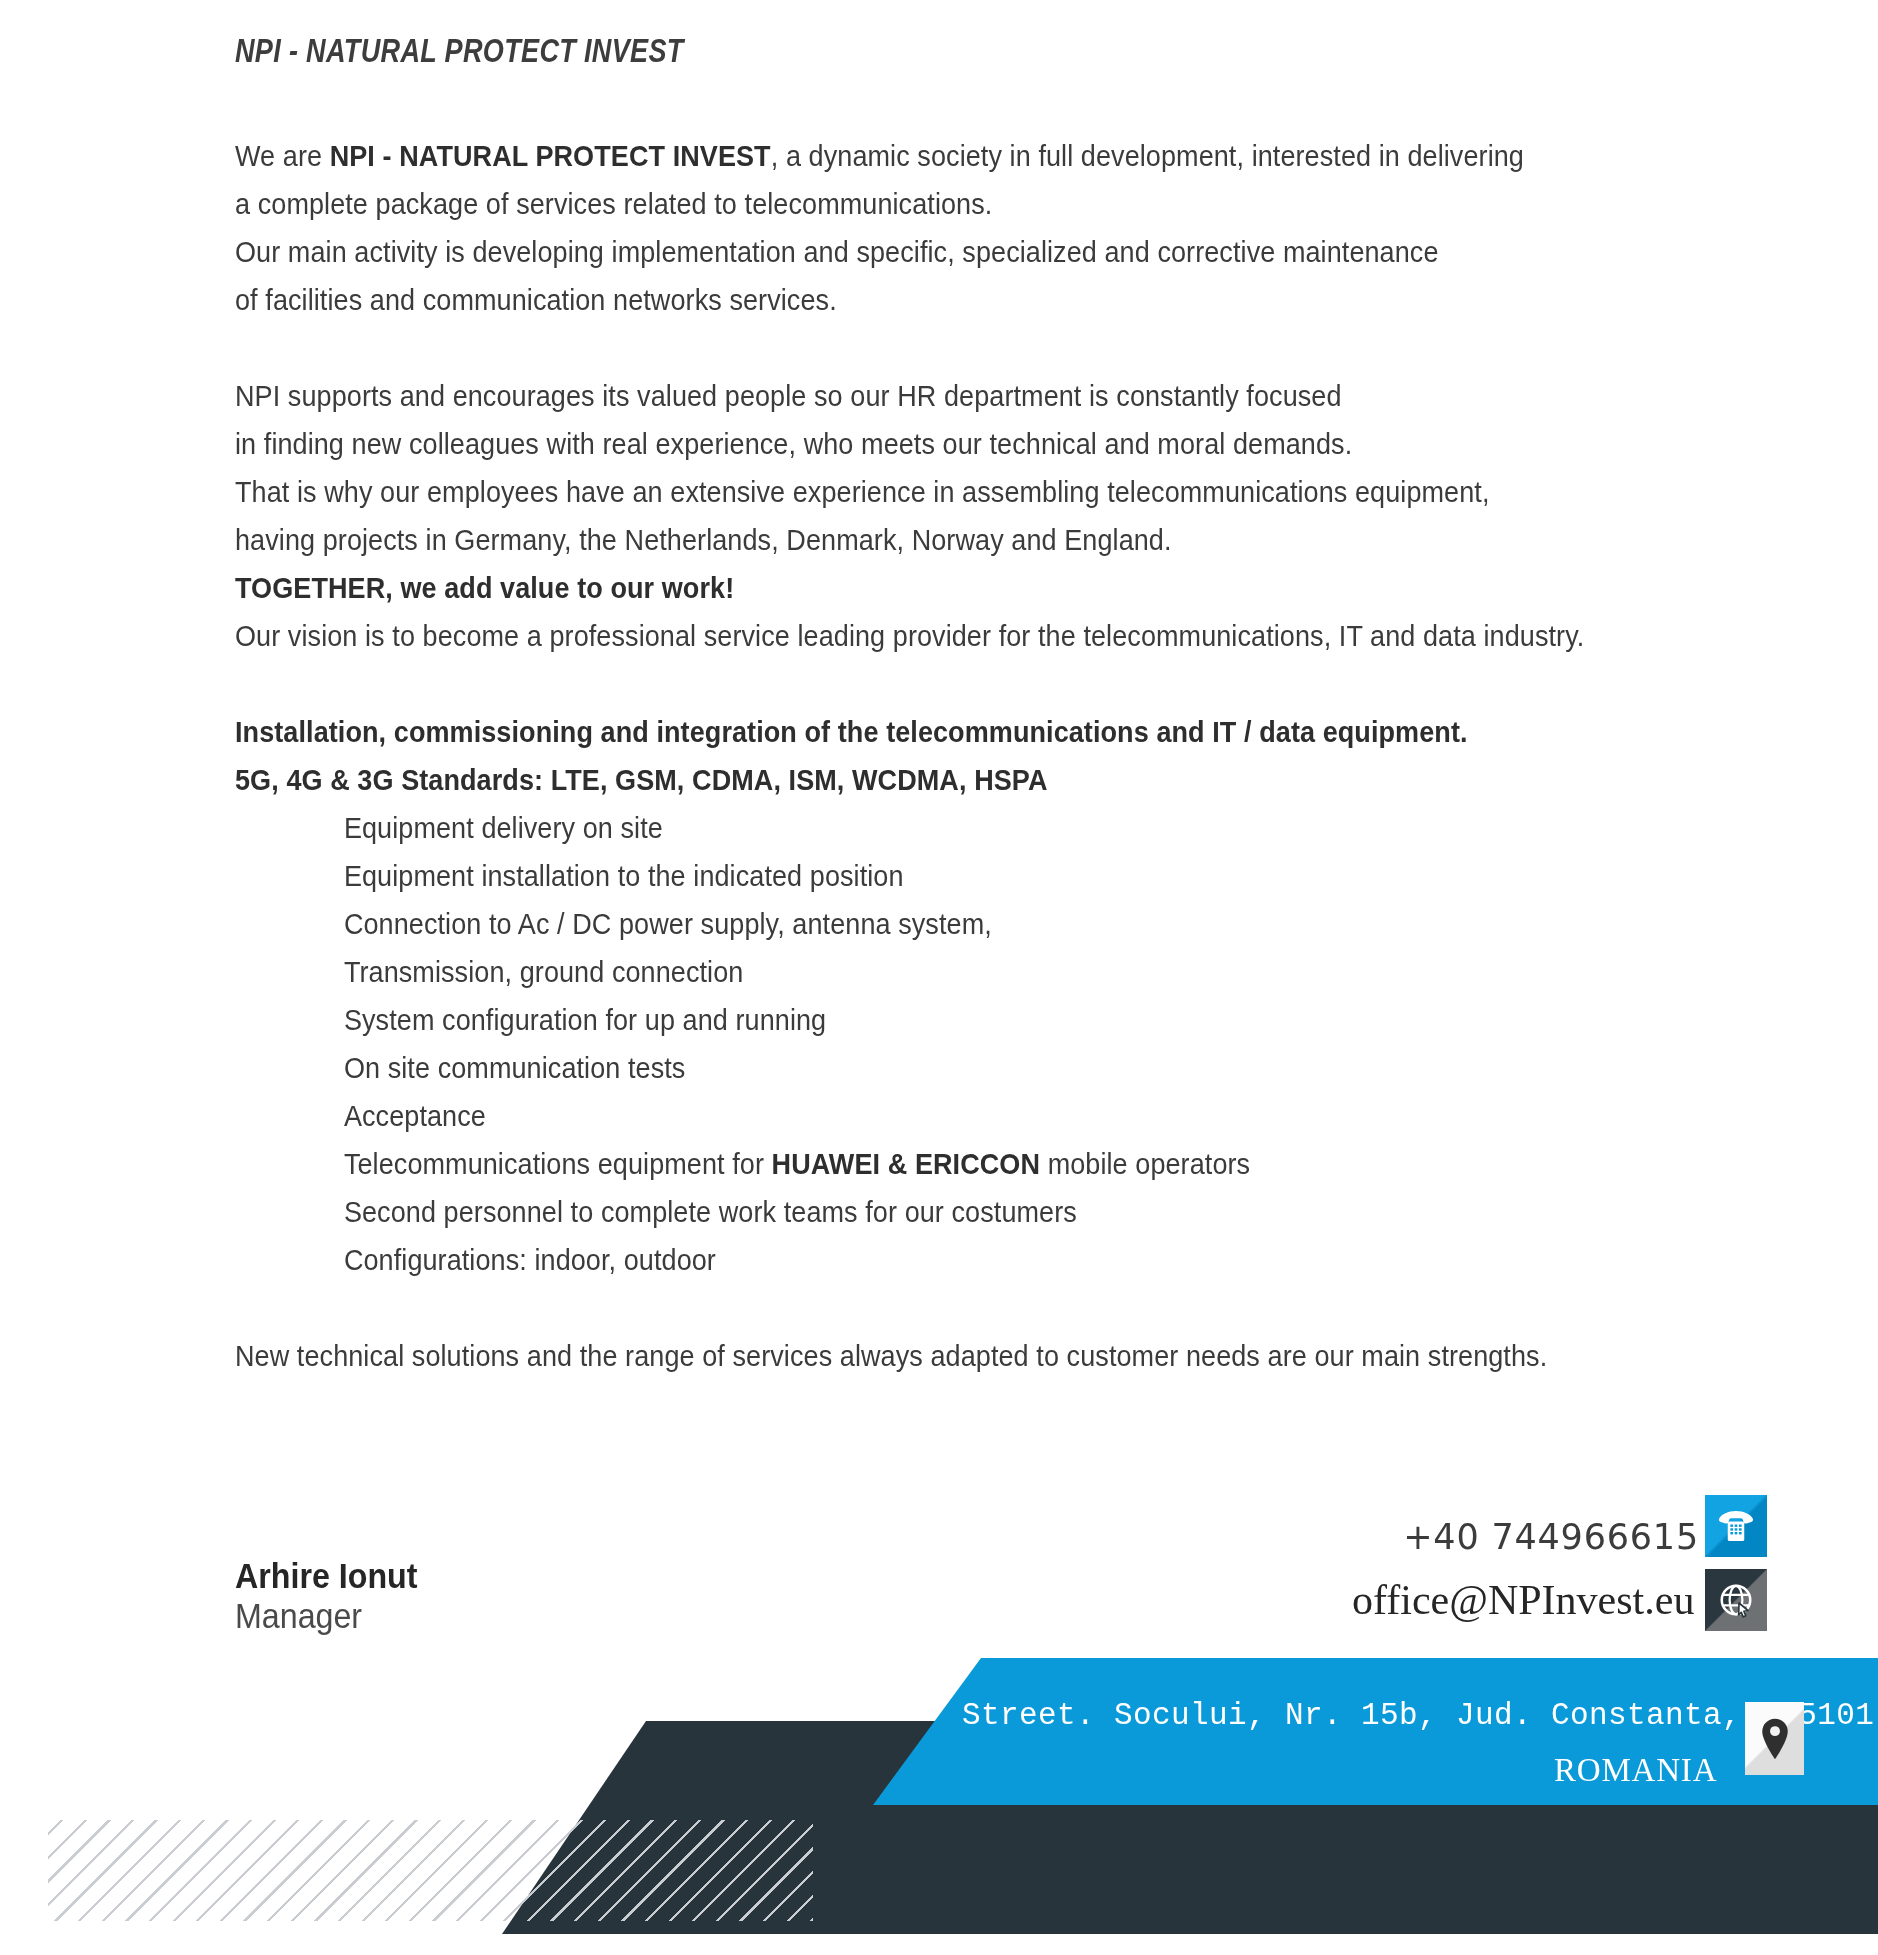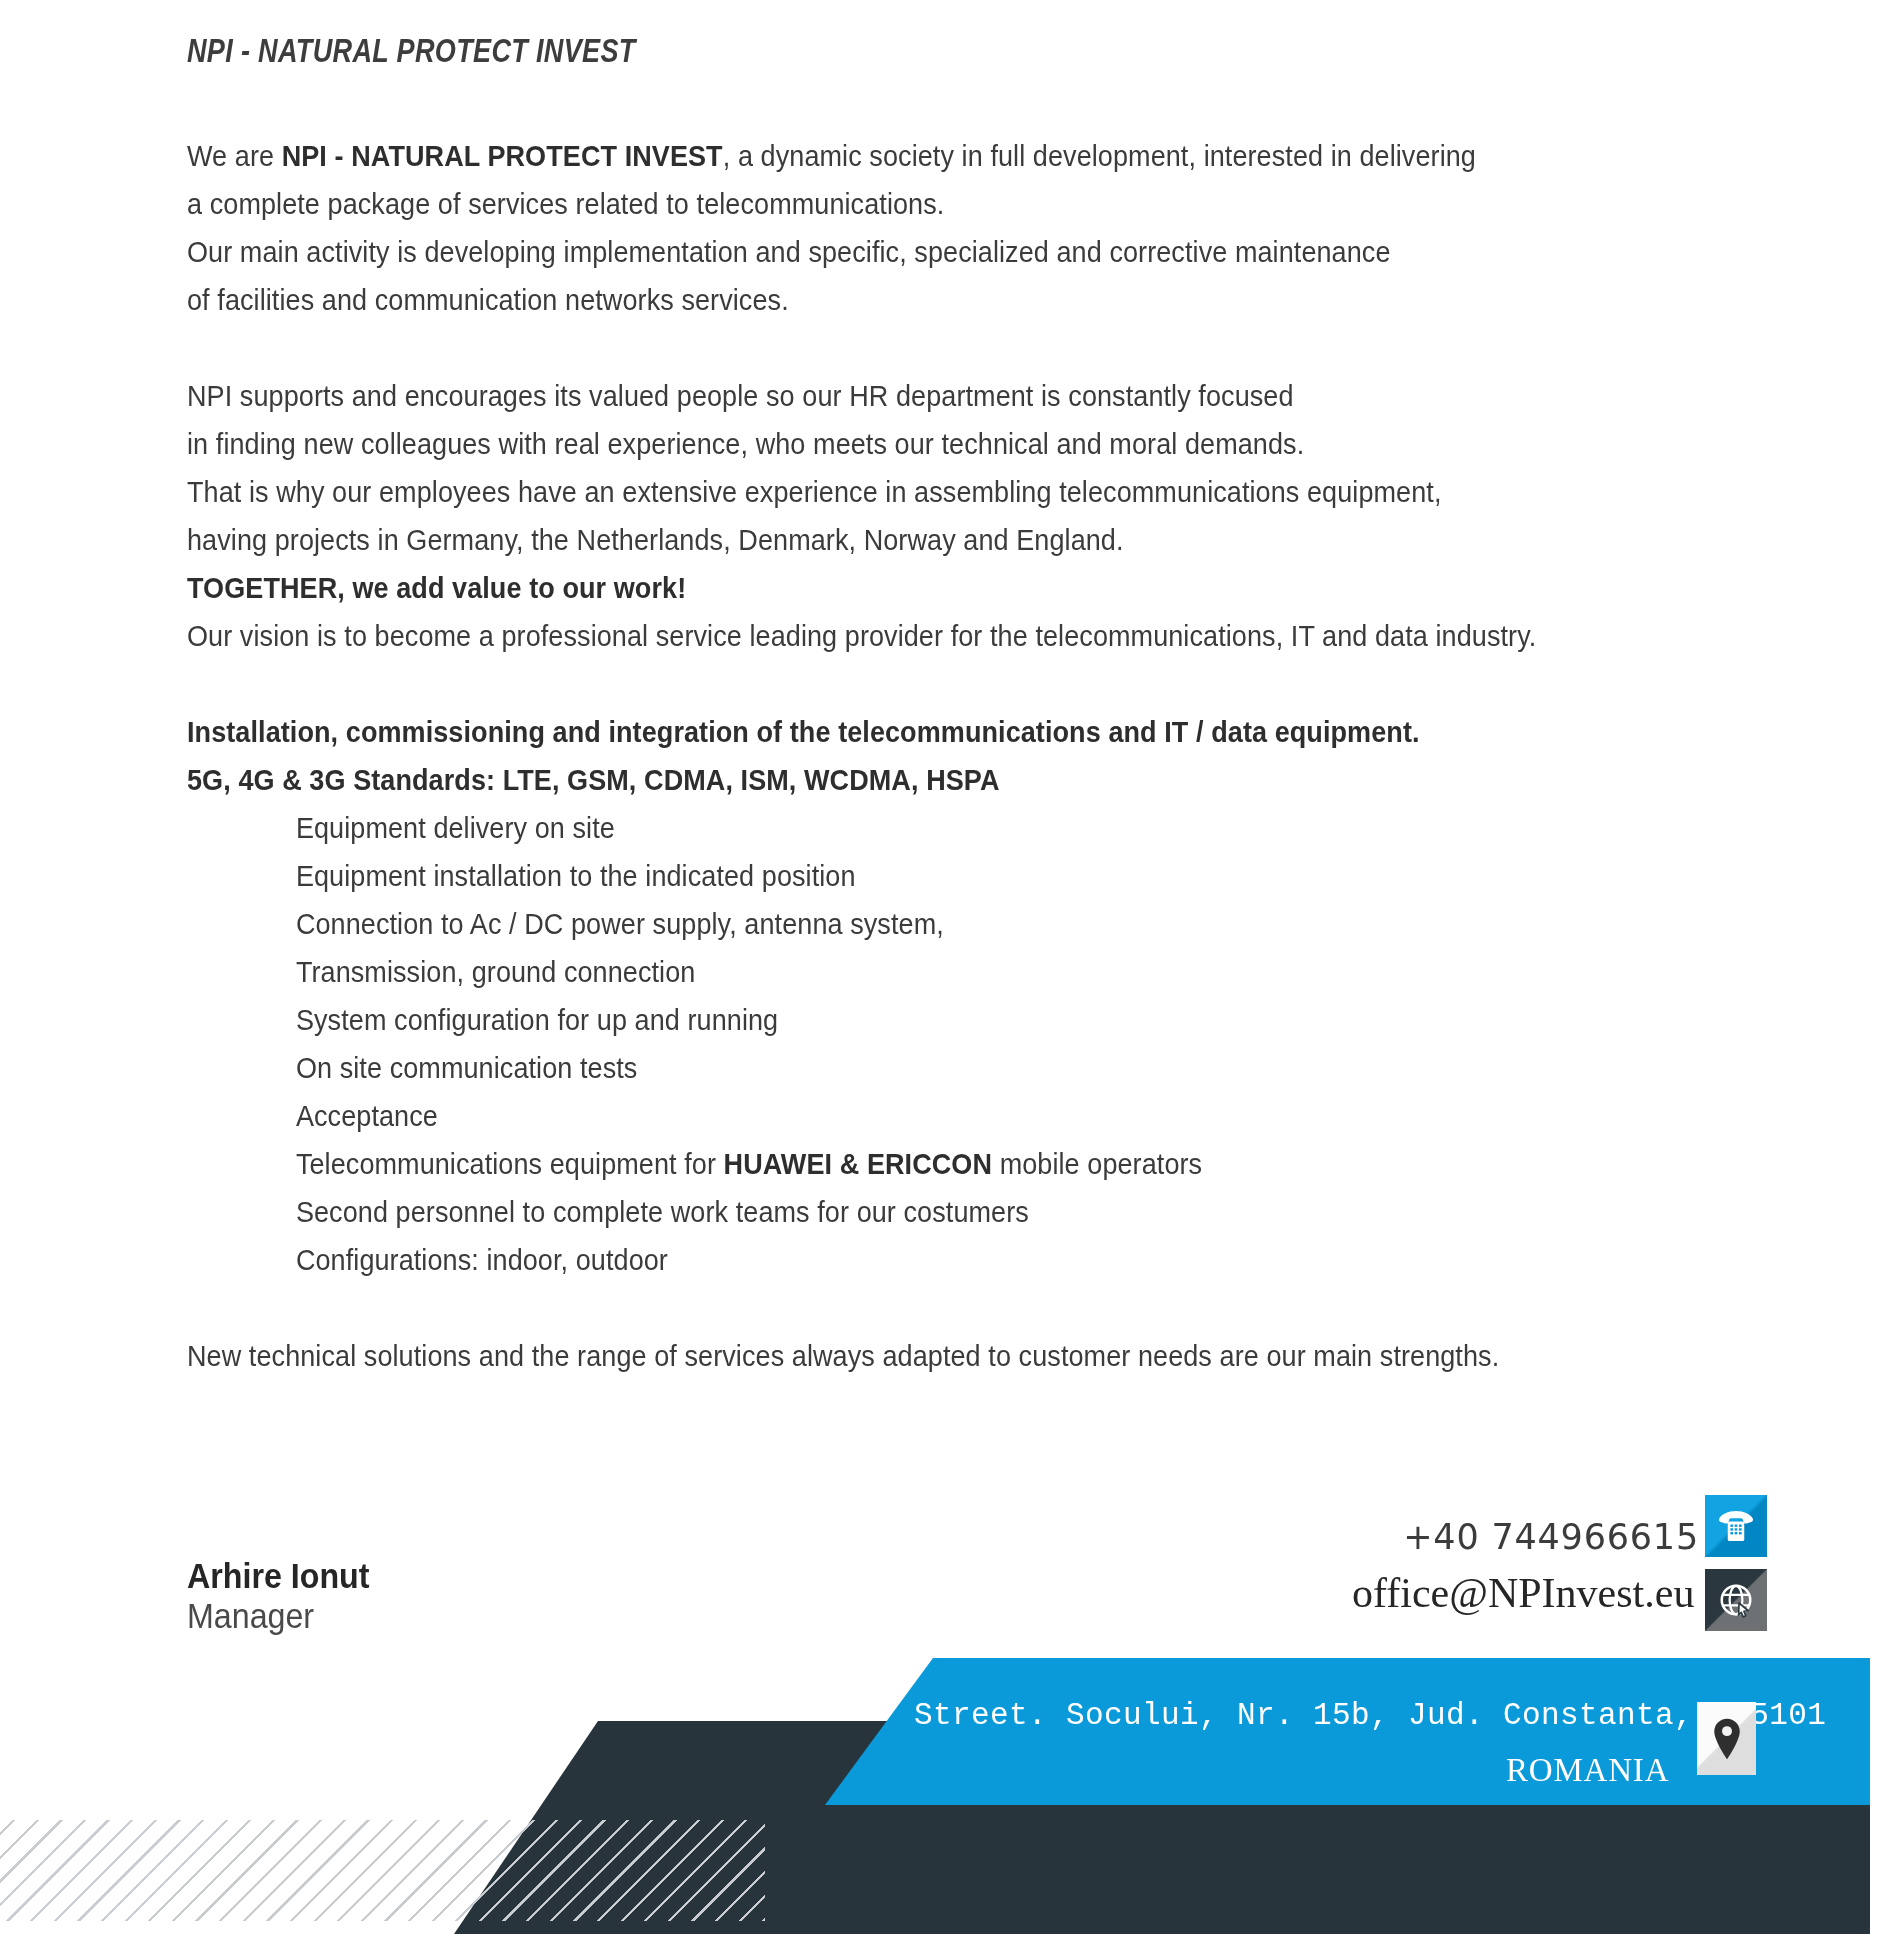--- a/index.html
+++ b/index.html
@@ -15,20 +15,21 @@
     font-family: "Liberation Sans", sans-serif;
     color: #3a3a3a;
     -webkit-font-smoothing: antialiased;
   }
 
   
   #page {
     position: absolute;
     inset: 0;
     background: #ffffff;
+    margin-left: 48px;
   }
 
   
   .doc-header {
     position: absolute;
     left: 187px;
     top: 32px;
     font-family: "Liberation Sans Narrow", "Liberation Sans", sans-serif;
     font-style: italic;
     font-weight: 700;
@@ -85,21 +86,21 @@
     color: #3c3c3c;
     letter-spacing: 0.8px;
     white-space: nowrap;
   }
 
   .contact-mail-row {
     position: absolute;
     right: 111px;
     top: 1569px;
     display: flex;
-    align-items: flex-start;
+    align-items: center;
     gap: 10.6px;
   }
   .mail-text {
     font-family: "Liberation Serif", serif;
     font-size: 42px;
     color: #262626;
     white-space: nowrap;
   }
 
   .ico {

